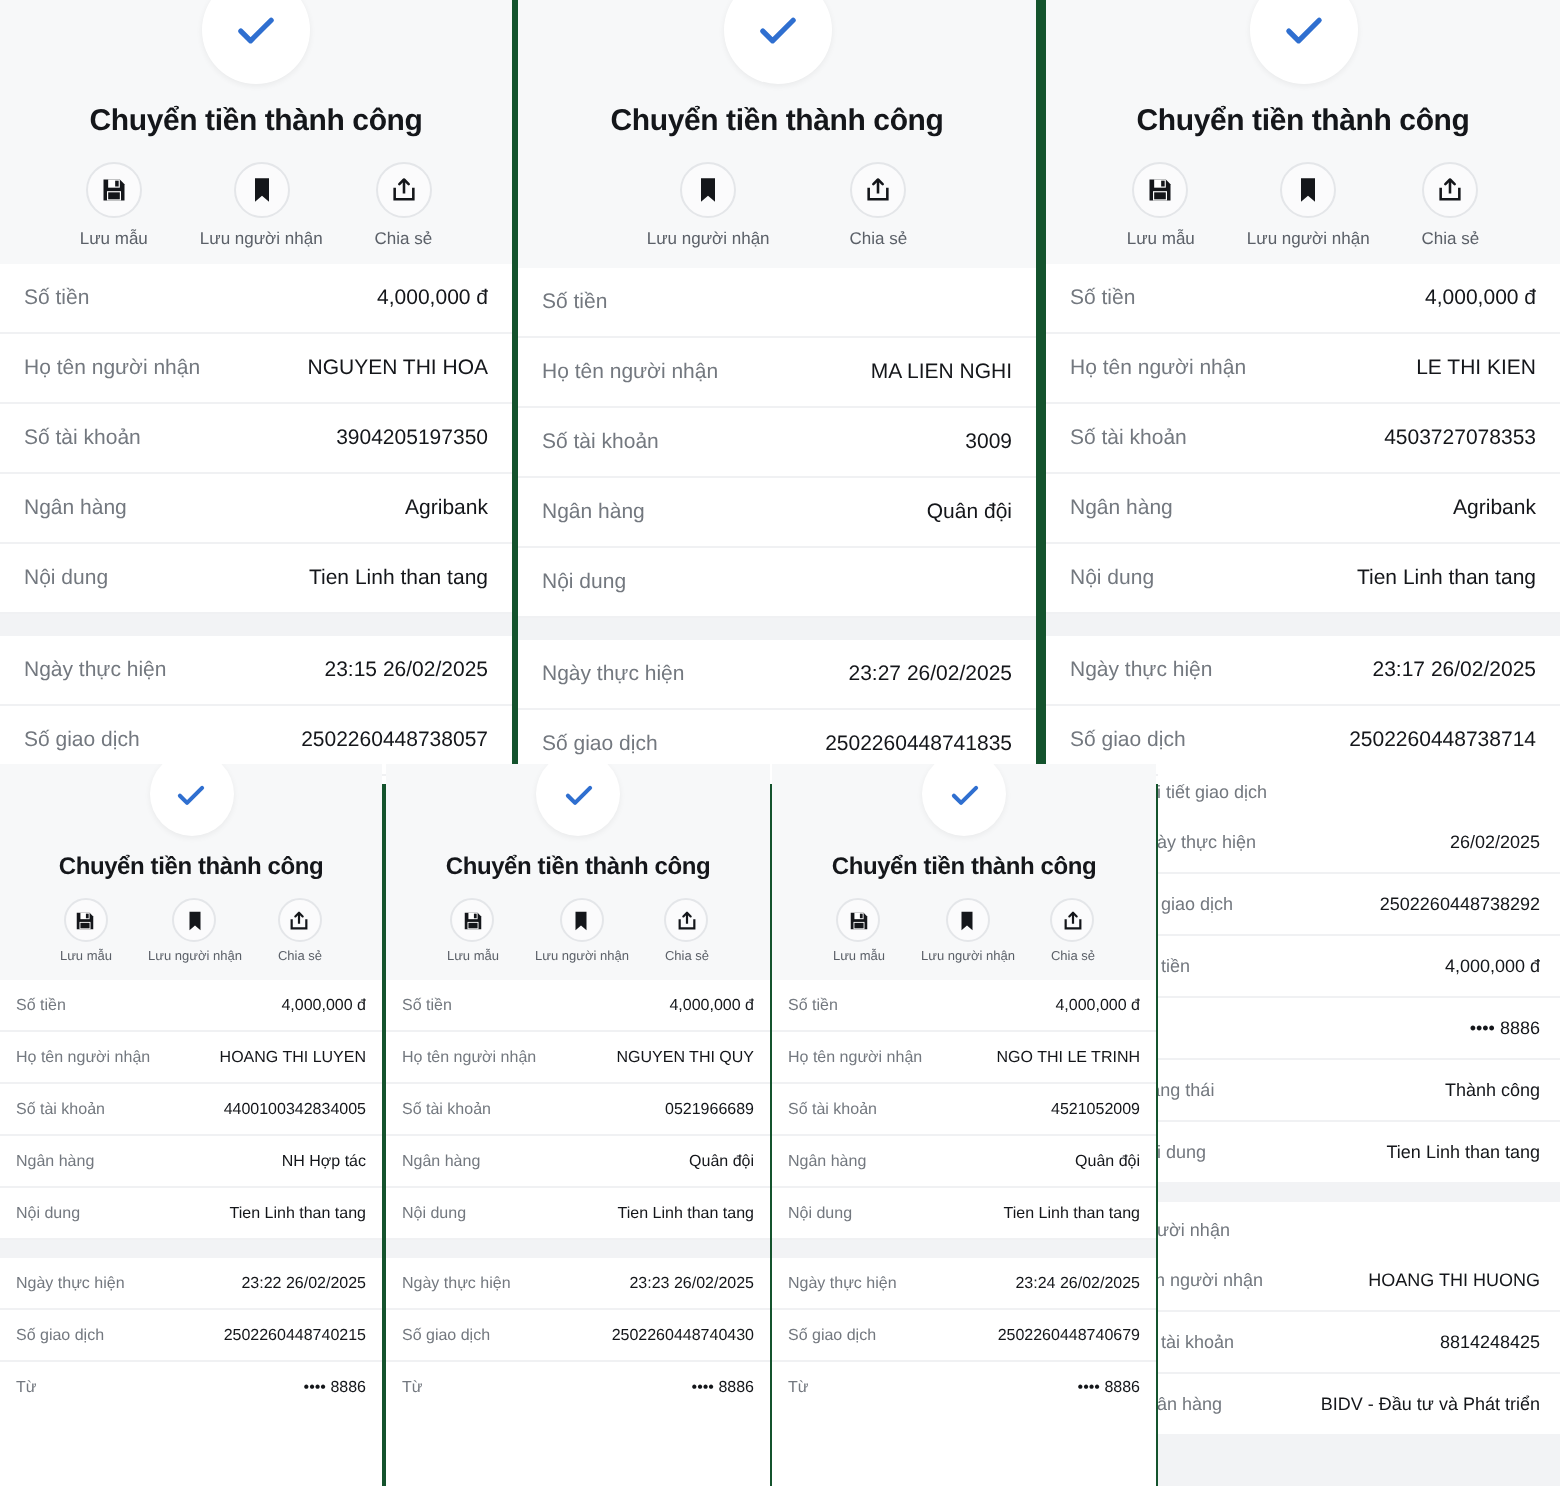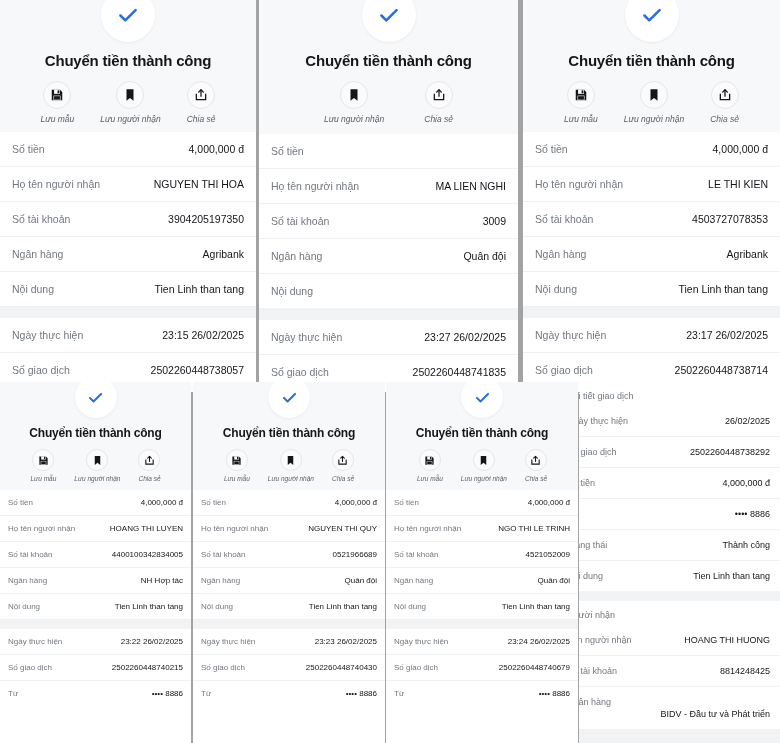--- a/index.html
+++ b/index.html
@@ -2,21 +2,21 @@
 <html><head>
 <meta charset="utf-8">
 <style>
   * { box-sizing: border-box; margin: 0; padding: 0; }
   html, body {
     width: 780px; height: 743px;
     background: #ffffff;
     font-family: "Liberation Sans", "DejaVu Sans", sans-serif;
     overflow: hidden;
   }
-  .canvas { position: relative; width: 780px; height: 743px; background: #a3a3a3; overflow: hidden; }
+  .canvas { position: relative; width: 780px; height: 743px; background: #14532d; overflow: hidden; }
 
   .panel {
     position: absolute;
     background: #ffffff;
     overflow: hidden;
   }
 
   
   .hdr {
     background: #f7f8f9;
@@ -33,21 +33,21 @@
     box-shadow: 0 1px 3px rgba(0,0,0,0.06);
   }
   .check-circle svg { display: block; }
   .hdr-title {
     font-weight: bold;
     color: #14161a;
     text-align: center;
     letter-spacing: -0.2px;
     white-space: nowrap;
   }
-  .actions { display: flex; justify-content: center; font-style: italic; }
+  .actions { display: flex; justify-content: center; }
   .action { display: flex; flex-direction: column; align-items: center; }
   .action-ic {
     border-radius: 50%;
     border: 1px solid #e4e6e9;
     background: #fbfbfc;
     display: flex; align-items: center; justify-content: center;
   }
   .action-ic svg { display: block; }
   .action-lb { color: #5b6068; white-space: nowrap; text-align: center; }
 
@@ -94,21 +94,21 @@
   .sz-sm .hdr-title { font-size: 12px; margin-top: 8px; }
   .sz-sm .actions { gap: 18px; margin-top: 9px; }
   .sz-sm .action-ic { width: 22px; height: 22px; }
   .sz-sm .action-lb { font-size: 6.5px; margin-top: 4px; }
   .sz-sm .row { padding: 8px 8px; font-size: 8px; }
   .sz-sm .gap { height: 9px; }
 
   .sz-det .row { padding: 10px 10px; font-size: 9px; }
   .sz-det .gap { height: 10px; }
   .sz-det .sect-hd { font-size: 9px; padding: 9px 10px 5px 10px; }
-  .nowrapv { white-space: nowrap; margin-top: 12px; }
+  .nowrapv { white-space: nowrap; }
 </style>
 </head>
 <body>
 
 <div class="canvas">
 
   <div class="panel sz-lg" id="p1">
     <div class="hdr">
       <div class="check-circle">
         <svg width="26" height="26" viewBox="0 0 24 24">

